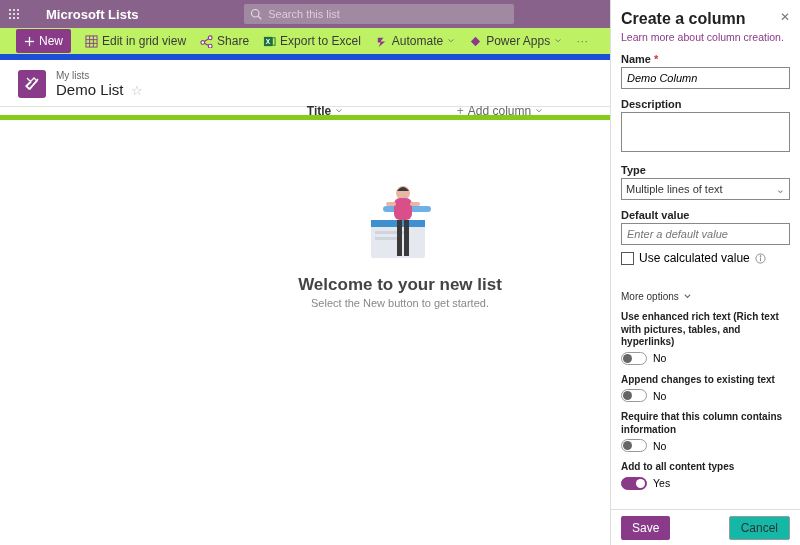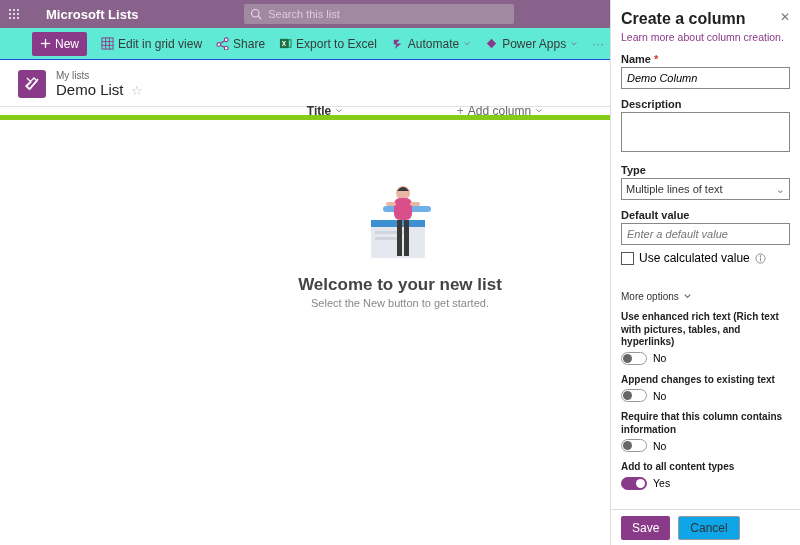--- a/index.html
+++ b/index.html
@@ -6,21 +6,21 @@
   html, body { margin:0; padding:0; width:800px; height:545px; font-family:"Segoe UI",Arial,sans-serif; font-size:12px; background:#fff; overflow:hidden; }
   .app { width:800px; height:545px; position:relative; }
   .suite-bar { height:28px; background:#88628a; display:flex; align-items:center; color:#fff;gap:14px; }
   .waffle { width:28px; display:flex; align-items:center; justify-content:center; }
   .app-name { font-size:13px; font-weight:600; margin-left:4px; flex:0 0 auto; }
   .search-wrap { margin:0 auto; width:270px; height:20px; background:#a189a2; border-radius:2px; display:flex; align-items:center; padding:0 6px; }
   .search-wrap svg { flex:0 0 auto; }
   .search-input { background:transparent; border:none; outline:none; color:#e8dce8; font-size:11px; margin-left:4px; flex:1; }
   .search-input::placeholder { color:#dccedc; }
   .suite-right { width:180px; }
-  .cmdbar { height:32px; border-bottom:1px solid #1d4ed8; background:#5eead4; display:flex; align-items:center; padding:0 32px; gap:14px; color:#3a3a3a; font-size:12px; }
+  .cmdbar { height:32px; border-bottom:6px solid #1d4ed8; background:#bef264; display:flex; align-items:center; padding:0 16px; gap:14px; color:#3a3a3a; font-size:12px; }
   .new-btn { background:#893a88; color:#fff; height:24px; border:none; border-radius:2px; display:flex; align-items:center; padding:0 8px; font-size:12px; gap:4px; cursor:pointer; }
   .cmd-item { display:flex; align-items:center; gap:4px; cursor:pointer; color:#3a3a3a; }
   .cmd-item svg { color:#893a88; }
   .list-head { display:flex; align-items:flex-end; padding:10px 18px 8px 18px; gap:10px; }
   .tile { width:28px; height:28px; background:#893a88; border-radius:3px; display:flex; align-items:center; justify-content:center; color:#fff; }
   .crumbs { color:#666; font-size:10px; }
   .list-title { font-size:15px; font-weight:400; color:#222; }
   .star { color:#bbb; margin-left:4px; font-size:13px; }
   .col-head { height:14px; border-top:1px solid #e2e2e2; border-bottom:5px solid #84cc16; display:flex; align-items:center;justify-content:center; }
   .col-head .c1 { width:30px; }
@@ -42,23 +42,23 @@
   .cb-row { display:flex; align-items:center; gap:5px; margin-top:6px; font-size:12px; }
   .cb { width:13px; height:13px; border:1px solid #555; }
   .chevx { color:#888; }
   .more { margin-top:26px; font-size:10px; color:#333; display:flex; align-items:center; gap:4px; cursor:pointer; }
   .opt-label { font-size:10px; font-weight:600; color:#222; margin-top:9px; line-height:1.25; }
   .tog-row { display:flex; align-items:center; gap:6px; margin-top:3px; font-size:10.5px; }
   .toggle { width:26px; height:13px; border-radius:8px; background:#fff; border:1px solid #999; position:relative; cursor:pointer; }
   .toggle .knob { width:9px; height:9px; border-radius:50%; background:#666; position:absolute; top:1px; left:1px; }
   .toggle.on { background:#893a88; border-color:#893a88; }
   .toggle.on .knob { background:#fff; left:14px; }
-  .panel-footer { position:absolute; bottom:0; left:0; right:0; height:36px; border-top:1px solid #ddd; display:flex; align-items:center; justify-content:flex-start; gap:8px; padding:0 10px; background:#fff; }
+  .panel-footer { position:absolute; bottom:0; left:0; right:0; height:36px; border-top:1px solid #ddd; display:flex; align-items:center; justify-content:space-between; gap:8px; padding:0 10px; background:#fff; }
   .btn-save { background:#893a88; color:#fff; border:none; height:24px; padding:0 11px; font-size:12px; border-radius:2px; cursor:pointer; }
-  .btn-cancel { background:#0ea5e9; color:#333; border:1px solid #999; height:24px; padding:0 11px; font-size:12px; border-radius:2px; cursor:pointer; }
+  .btn-cancel { background:#14b8a6; color:#333; border:1px solid #999; height:24px; padding:0 11px; font-size:12px; border-radius:2px; cursor:pointer; }
 </style>
 </head>
 <body>
 
 <div class="app">
 
   <div class="suite-bar">
     <div class="waffle">
       <svg width="12" height="12" viewBox="0 0 12 12" fill="#fff">
           <circle cx="2" cy="2" r="1"></circle>

